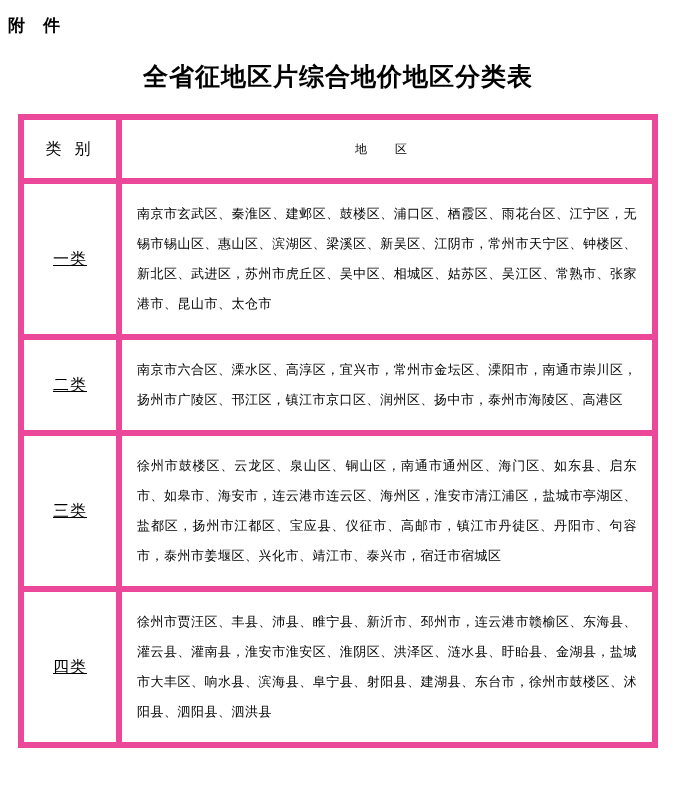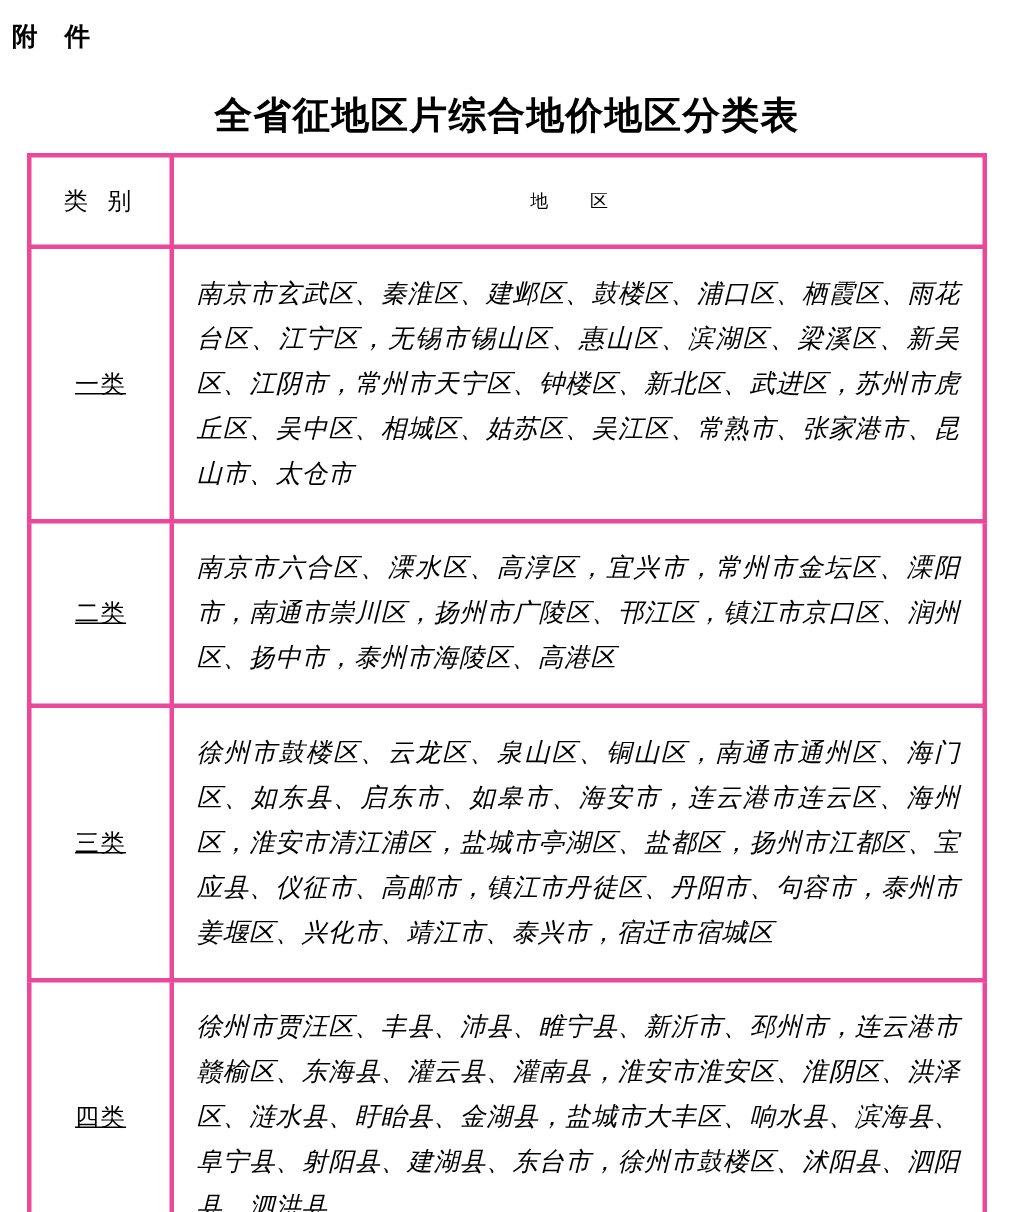--- a/index.html
+++ b/index.html
@@ -29,32 +29,32 @@
     letter-spacing: 6px;
     padding: 12px 0 0 8px;
     line-height: 26px;
   }
   .doc-title {
     text-align: center;
     font-family: "DejaVu Serif", "Liberation Serif", serif;
     font-weight: bold;
     font-size: 25px;
     letter-spacing: 1px;
-    margin: 22px 0 8px 0;
+    margin: 22px 0 20px 0;
     line-height: 34px;
   }
   table.main-table {
     border-collapse: collapse;
     width: 640px;
     margin: 0 auto;
     table-layout: fixed;
   }
   table.main-table th,
   table.main-table td {
-    border: 3px solid #ec4899;
+    border: 6px solid #ec4899;
     padding: 15px;
     vertical-align: middle;
   }
   th.col-category, td.cat-cell {
     width: 62px;
     text-align: center;
     font-size: 16px;
     line-height: 28px;
   }
   th.col-category {
@@ -67,27 +67,26 @@
     font-size: 12px;
     letter-spacing: 12px;
     text-align: center;
     padding: 10px 0;
   }
   td.cat-cell {
     letter-spacing: 1px;
     text-decoration: underline;
   }
   td.area-cell {
-    font-size: 17px;
+    font-size: 13px;
     line-height: 30px;
     padding: 10px 12px 10px 12px;
     text-align: justify;
     text-justify: inter-ideograph;
     letter-spacing: 0.5px;
-    font-style: italic;
   }
 </style>
 </head>
 <body>
 
 <div class="page">
 
   <div class="attachment-label">附 件</div>
 
   <div class="doc-title">全省征地区片综合地价地区分类表</div>

